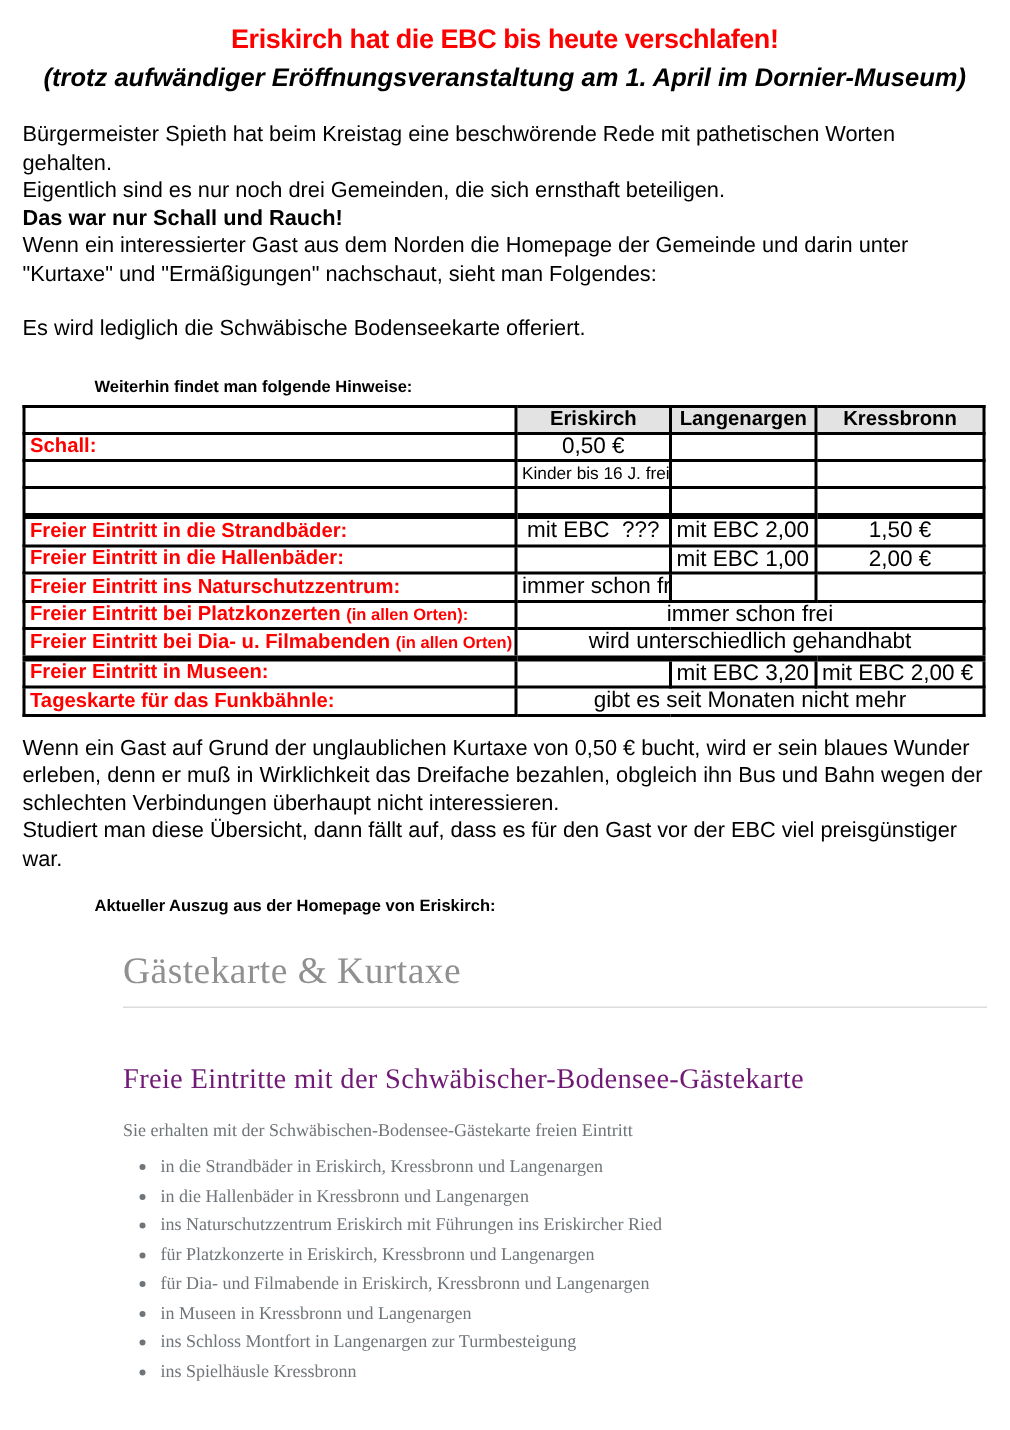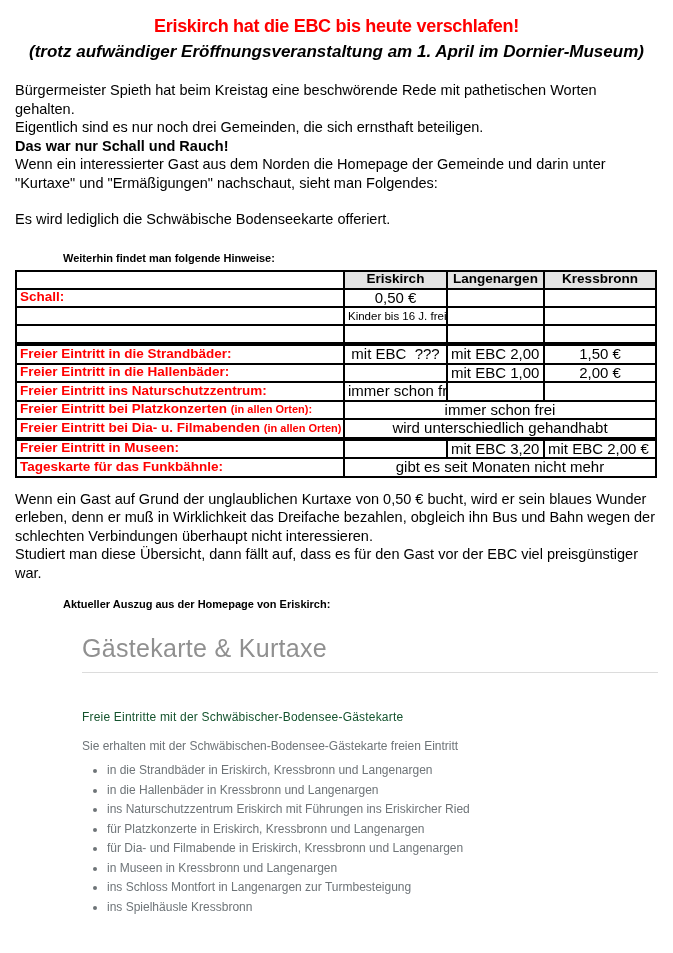--- a/index.html
+++ b/index.html
@@ -44,28 +44,28 @@
   td.val { font-size:15px; text-align:center; white-space:pre;margin-left:12px; }
   td.val-left { text-align:left; }
   td.kinder { font-size:11.5px; text-align:left; white-space:nowrap; }
   tr.thick-top td { border-top-width:4px; }
 
   .after-table { margin-top:12px; }
 
   
   .homepage {
     margin-left:67px; margin-right:0;
-    font-family:Liberation Sans, sans-serif;
+    font-family:Liberation Serif, serif;
   }
   .hp-title {
     margin-top:24px; font-size:25px; color:#909090; letter-spacing:0.3px;
   }
   .hp-rule { border:none; border-top:1px solid #dcdcdc; margin:9px 0 0 0; width:576px; }
   .hp-heading {
-    margin-top:37px; font-size:12px; color:#14532d; letter-spacing:0.2px;
+    margin-top:37px; font-size:19px; color:#701a75; letter-spacing:0.2px;
   }
   .hp-text { font-size:12px; color:#6e7478; line-height:16px; }
   .hp-intro { margin-top:14px; }
   .hp-list { margin:8px 0 0 0; padding-left:25px; }
   .hp-list li { margin-bottom:3.5px; }
 </style>
 </head>
 <body>
 
 <div class="page">

